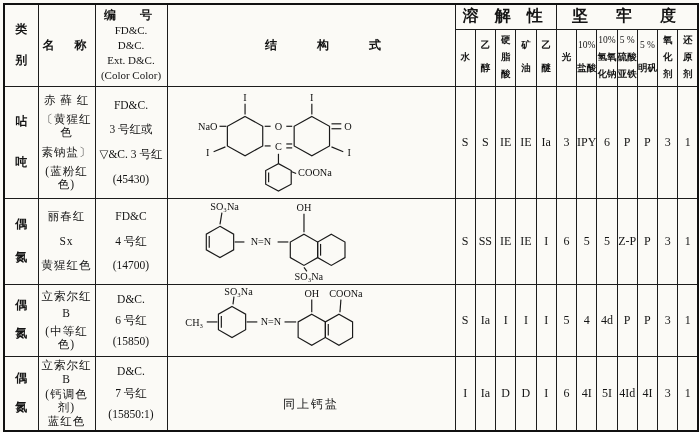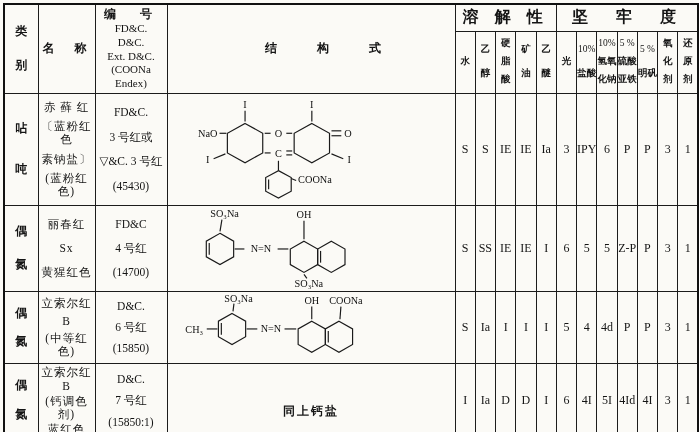--- a/index.html
+++ b/index.html
@@ -36,21 +36,21 @@
   .code-hdr { padding:2px 0; }
   .code-hdr div { font-size:11px; line-height:1.25; }
   .code-hdr div:first-child { font-size:12px; font-weight:bold; letter-spacing:6px; }
   .sub-hdr div { font-size:9.5px; line-height:1.25; font-weight:bold; }
   .sub-hdr.latin-top div:first-child { font-family:"Liberation Serif",serif; font-weight:normal; font-size:9.5px; }
   .name-cell div, .code-cell div { font-size:11.5px; }
   .name-cell div { letter-spacing:1px;text-align:center; }
   .val { font-size:12px; }
   .struct-cell { text-align:left; vertical-align:middle; }
   .struct-wrap { padding-left:10px; }
-  .struct-text { text-align:center; font-size:12px; font-weight:bold; letter-spacing:2px;margin-top:22px; }
+  .struct-text { text-align:center; font-size:12px; font-weight:normal; letter-spacing:2px;margin-top:22px; }
   svg.chem { display:block; }
   svg.chem path, svg.chem line { stroke:#1a1a1a; stroke-width:1.2; fill:none; }
   svg.chem text { fill:#111; font-family:"Liberation Serif","DejaVu Serif",serif; font-size:10.5px; stroke:none; }
 </style>
 </head>
 <body>
 
 <div class="page">
 <table class="dye">
   <colgroup>
@@ -80,21 +80,21 @@
               <div>别</div>
             </div>
     </td>
     <td rowspan="2" class="hdr-one">名　称</td>
     <td rowspan="2">
       <div class="stack code-hdr">
               <div>编　号</div>
               <div>FD&amp;C.</div>
               <div>D&amp;C.</div>
               <div>Ext. D&amp;C.</div>
-              <div>(COONa Endex)</div>
+              <div>(Color Color)</div>
             </div>
     </td>
     <td rowspan="2" class="hdr-struct">结　构　式</td>
     <td colspan="5" class="hdr-group">溶 解 性</td>
     <td colspan="7" class="hdr-group">坚　牢　度</td>
   </tr>
 
   <tr style="height:57px;">
     <td>
             <div class="stack sub-hdr">
@@ -176,21 +176,21 @@
   <tr style="height:112px;">
     <td>
             <div class="stack cat-cell">
               <div>呫</div>
               <div>吨</div>
             </div>
           </td>
     <td>
             <div class="stack name-cell">
               <div>赤 藓 红</div>
-              <div>〔蓝粉红色</div>
+              <div>〔黄猩红色</div>
               <div>素钠盐〕</div>
               <div>(蓝粉红色)</div>
             </div>
           </td>
     <td>
             <div class="stack code-cell">
               <div>FD&amp;C.</div>
               <div>3 号红或</div>
               <div>▽&amp;C. 3 号红</div>
               <div>(45430)</div>

